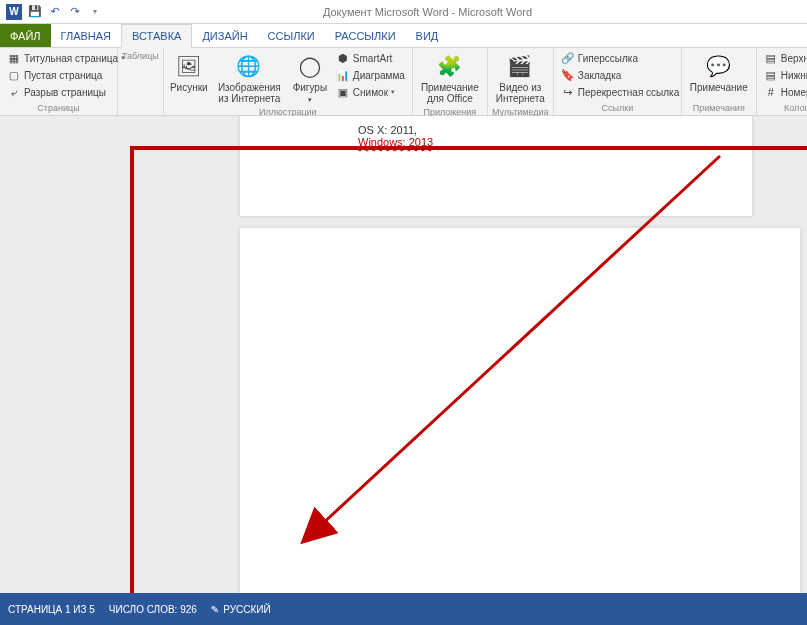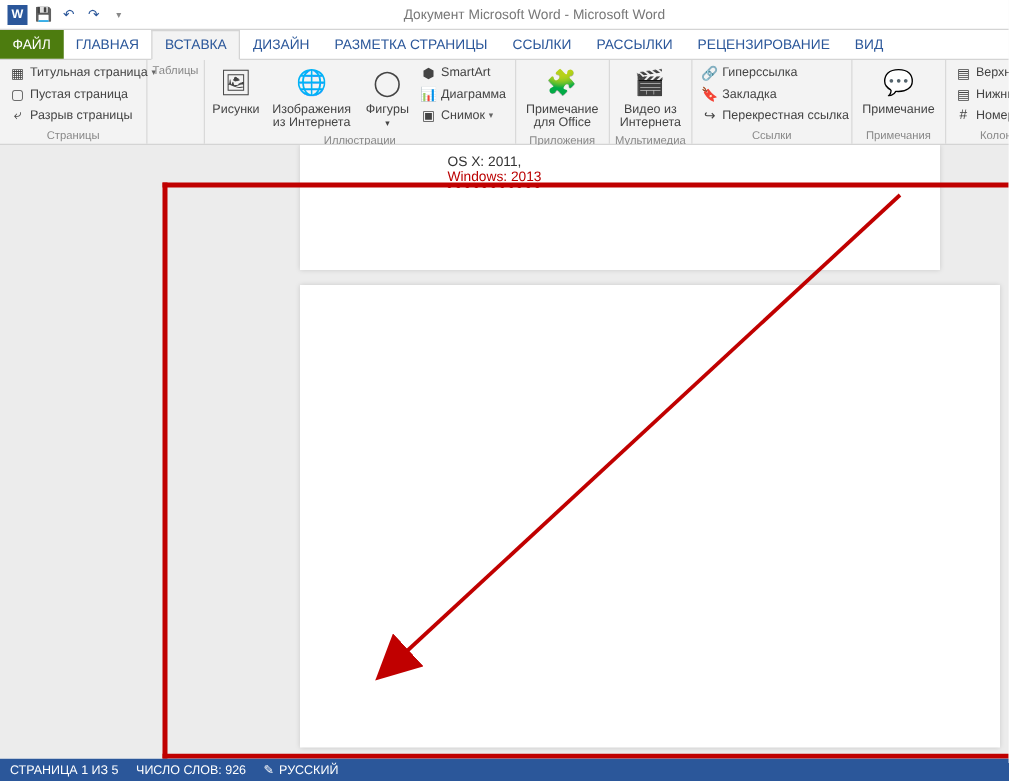--- a/index.html
+++ b/index.html
@@ -30,21 +30,21 @@
 .workspace { position: absolute; top: 116px; left: 0; right: 0; bottom: 18px; background: #ececec; overflow: hidden; }
 .page { position: absolute; background: #fff; box-shadow: 0 0 4px rgba(0,0,0,.15); }
 .page-top { left: 240px; top: 0; width: 512px; height: 100px; }
 .page-bottom { left: 240px; top: 112px; width: 560px; height: 370px; }
 .doc-text { position: absolute; left: 118px; top: 8px; font-size: 11px; color: #333; }
 .doc-text .line2 { color: #b00; text-decoration: underline wavy #b00; font-size: 11px; }
 
 .red-box { position: absolute; left: 130px; top: 30px; right: 0; bottom: 0; border: 4px solid #c00000; border-right: none; border-bottom-width: 4px; }
 .arrow-svg { position: absolute; left: 0; top: 0; width: 100%; height: 100%; pointer-events: none; }
 
-.statusbar { position: absolute; left: 0; right: 0; bottom: 0; height: 18px; background: #2b579a; color: #fff; display: flex; align-items: center; font-size: 10px; gap: 14px; padding: 0 8px; }
+.statusbar { position: absolute; left: 0; right: 0; bottom: 0; height: 32px; background: #2b579a; color: #fff; display: flex; align-items: center; font-size: 10px; gap: 14px; padding: 0 8px; }
 .status-item { display: flex; align-items: center; gap: 4px; }
 
 svg { display: block; }
 </style>
 </head>
 <body>
 
 <div class="titlebar">
   <div class="qat">
     <span class="qat-icon" style="background:#2b579a;color:#fff;width:16px;height:16px;font-size:10px;font-weight:bold;">W</span>
@@ -55,24 +55,22 @@
   </div>
   <div class="title">Документ Microsoft Word - Microsoft Word</div>
   <div style="width:60px;"></div>
 </div>
 
 <div class="tabs">
   <div class="tab file">ФАЙЛ</div>
   <div class="tab">ГЛАВНАЯ</div>
   <div class="tab active">ВСТАВКА</div>
   <div class="tab">ДИЗАЙН</div>
-  <div class="tab">РАЗМЕТКА СТРАНИЦЫ</div>
   <div class="tab">ССЫЛКИ</div>
   <div class="tab">РАССЫЛКИ</div>
-  <div class="tab">РЕЦЕНЗИРОВАНИЕ</div>
   <div class="tab">ВИД</div>
 </div>
 
 <div class="ribbon">
 
   <div class="group" style="width:118px;">
     <div class="group-body">
       <div class="vstack">
         <div class="small-btn">
           <span class="small-icon">▦</span>

